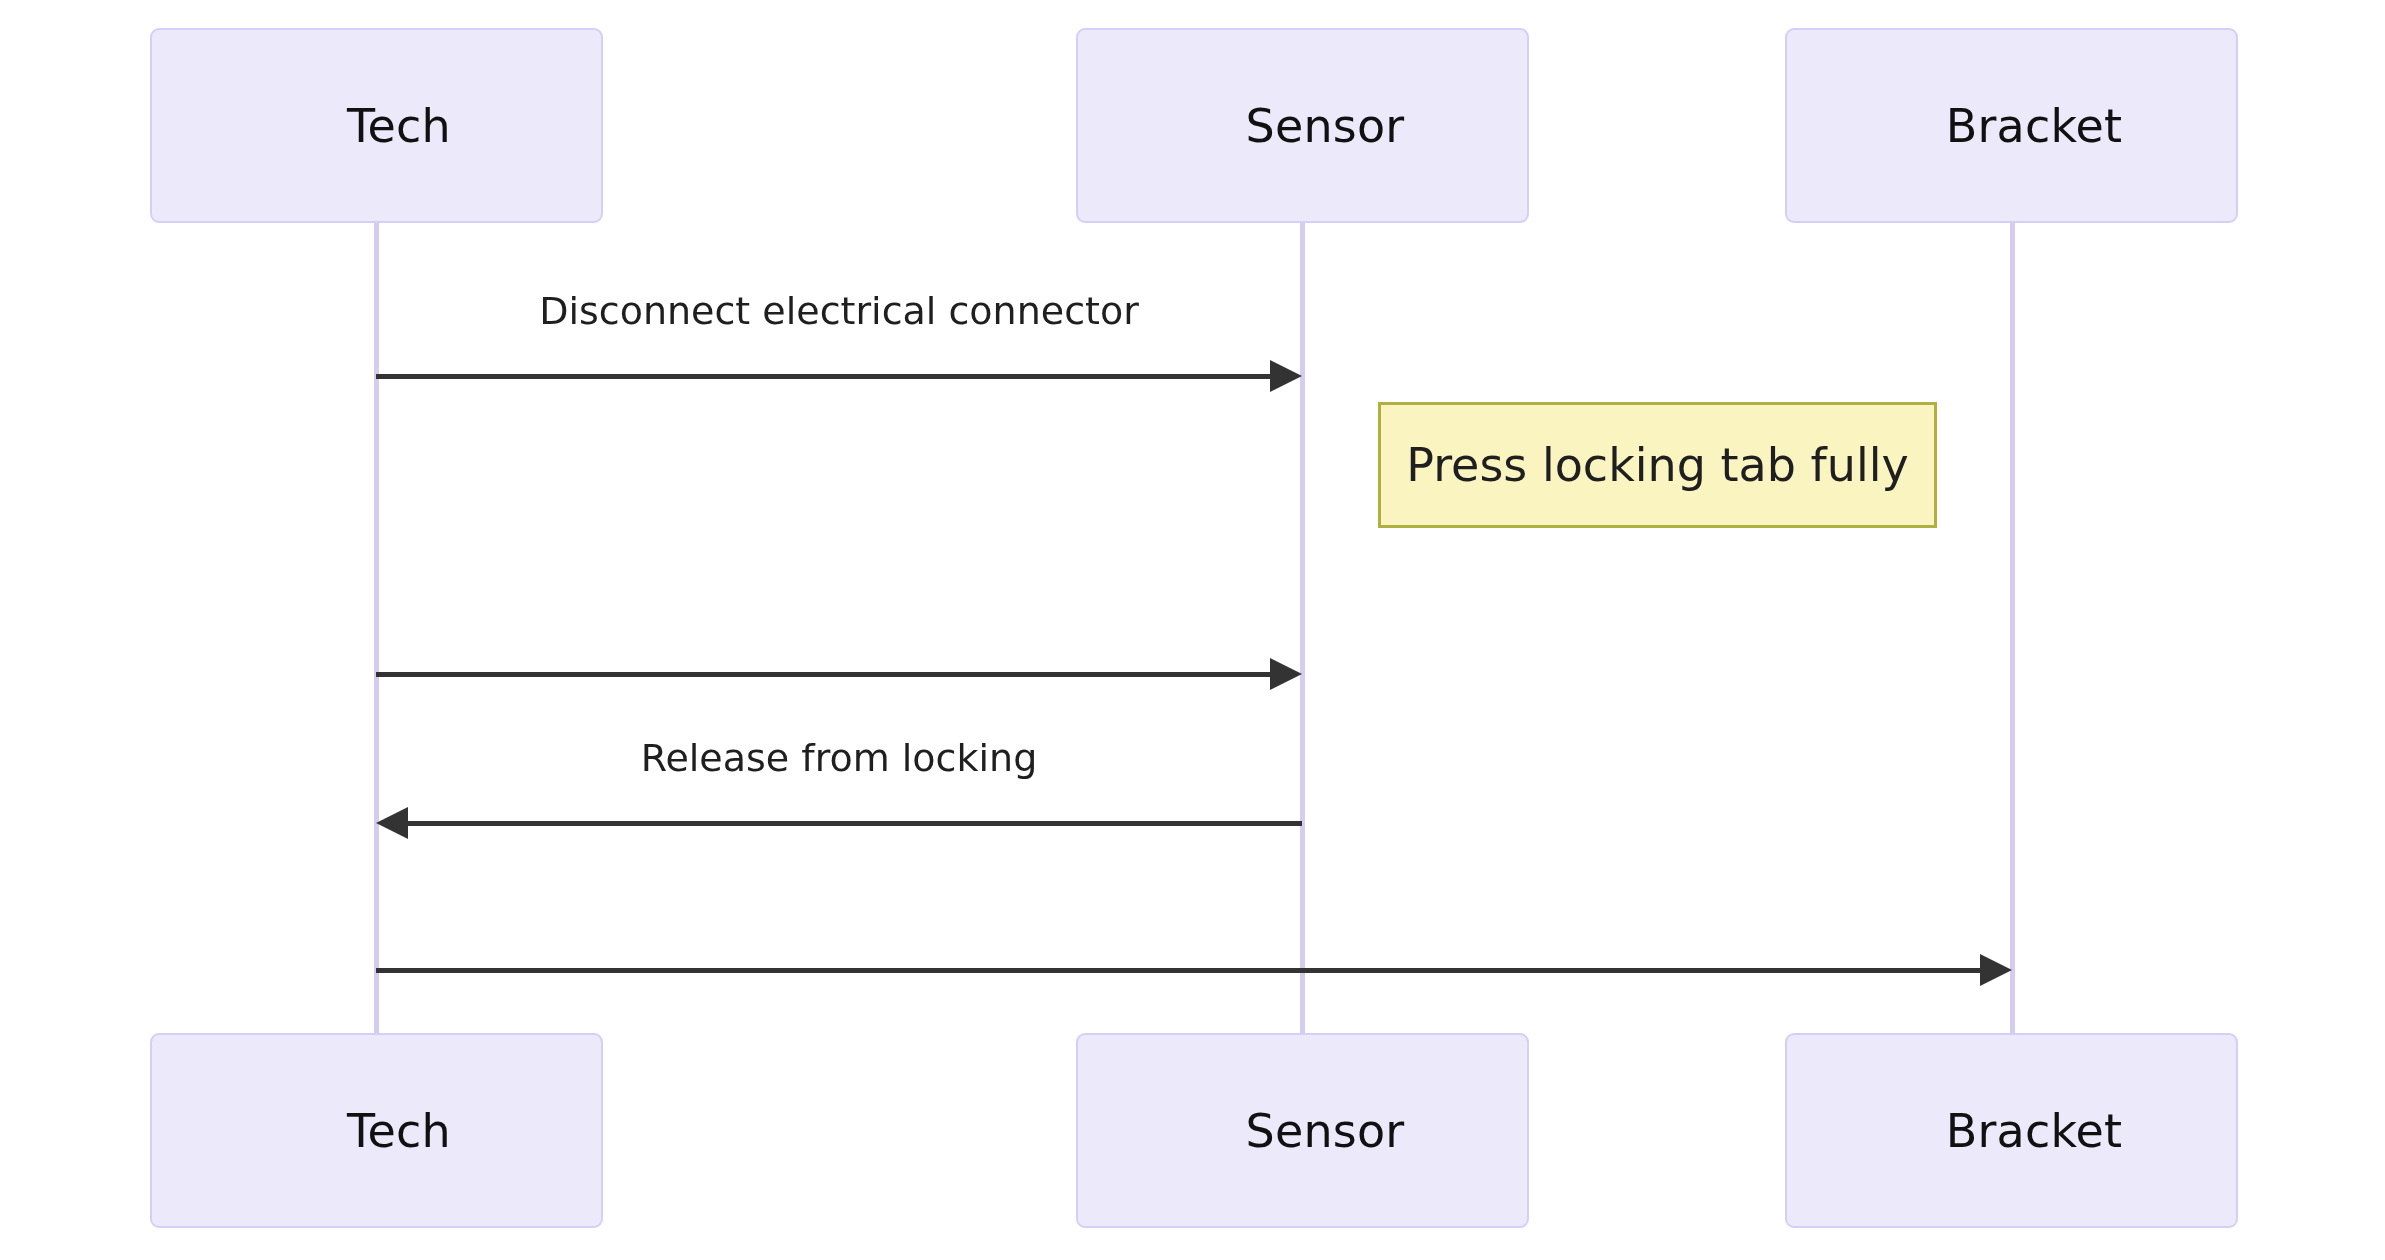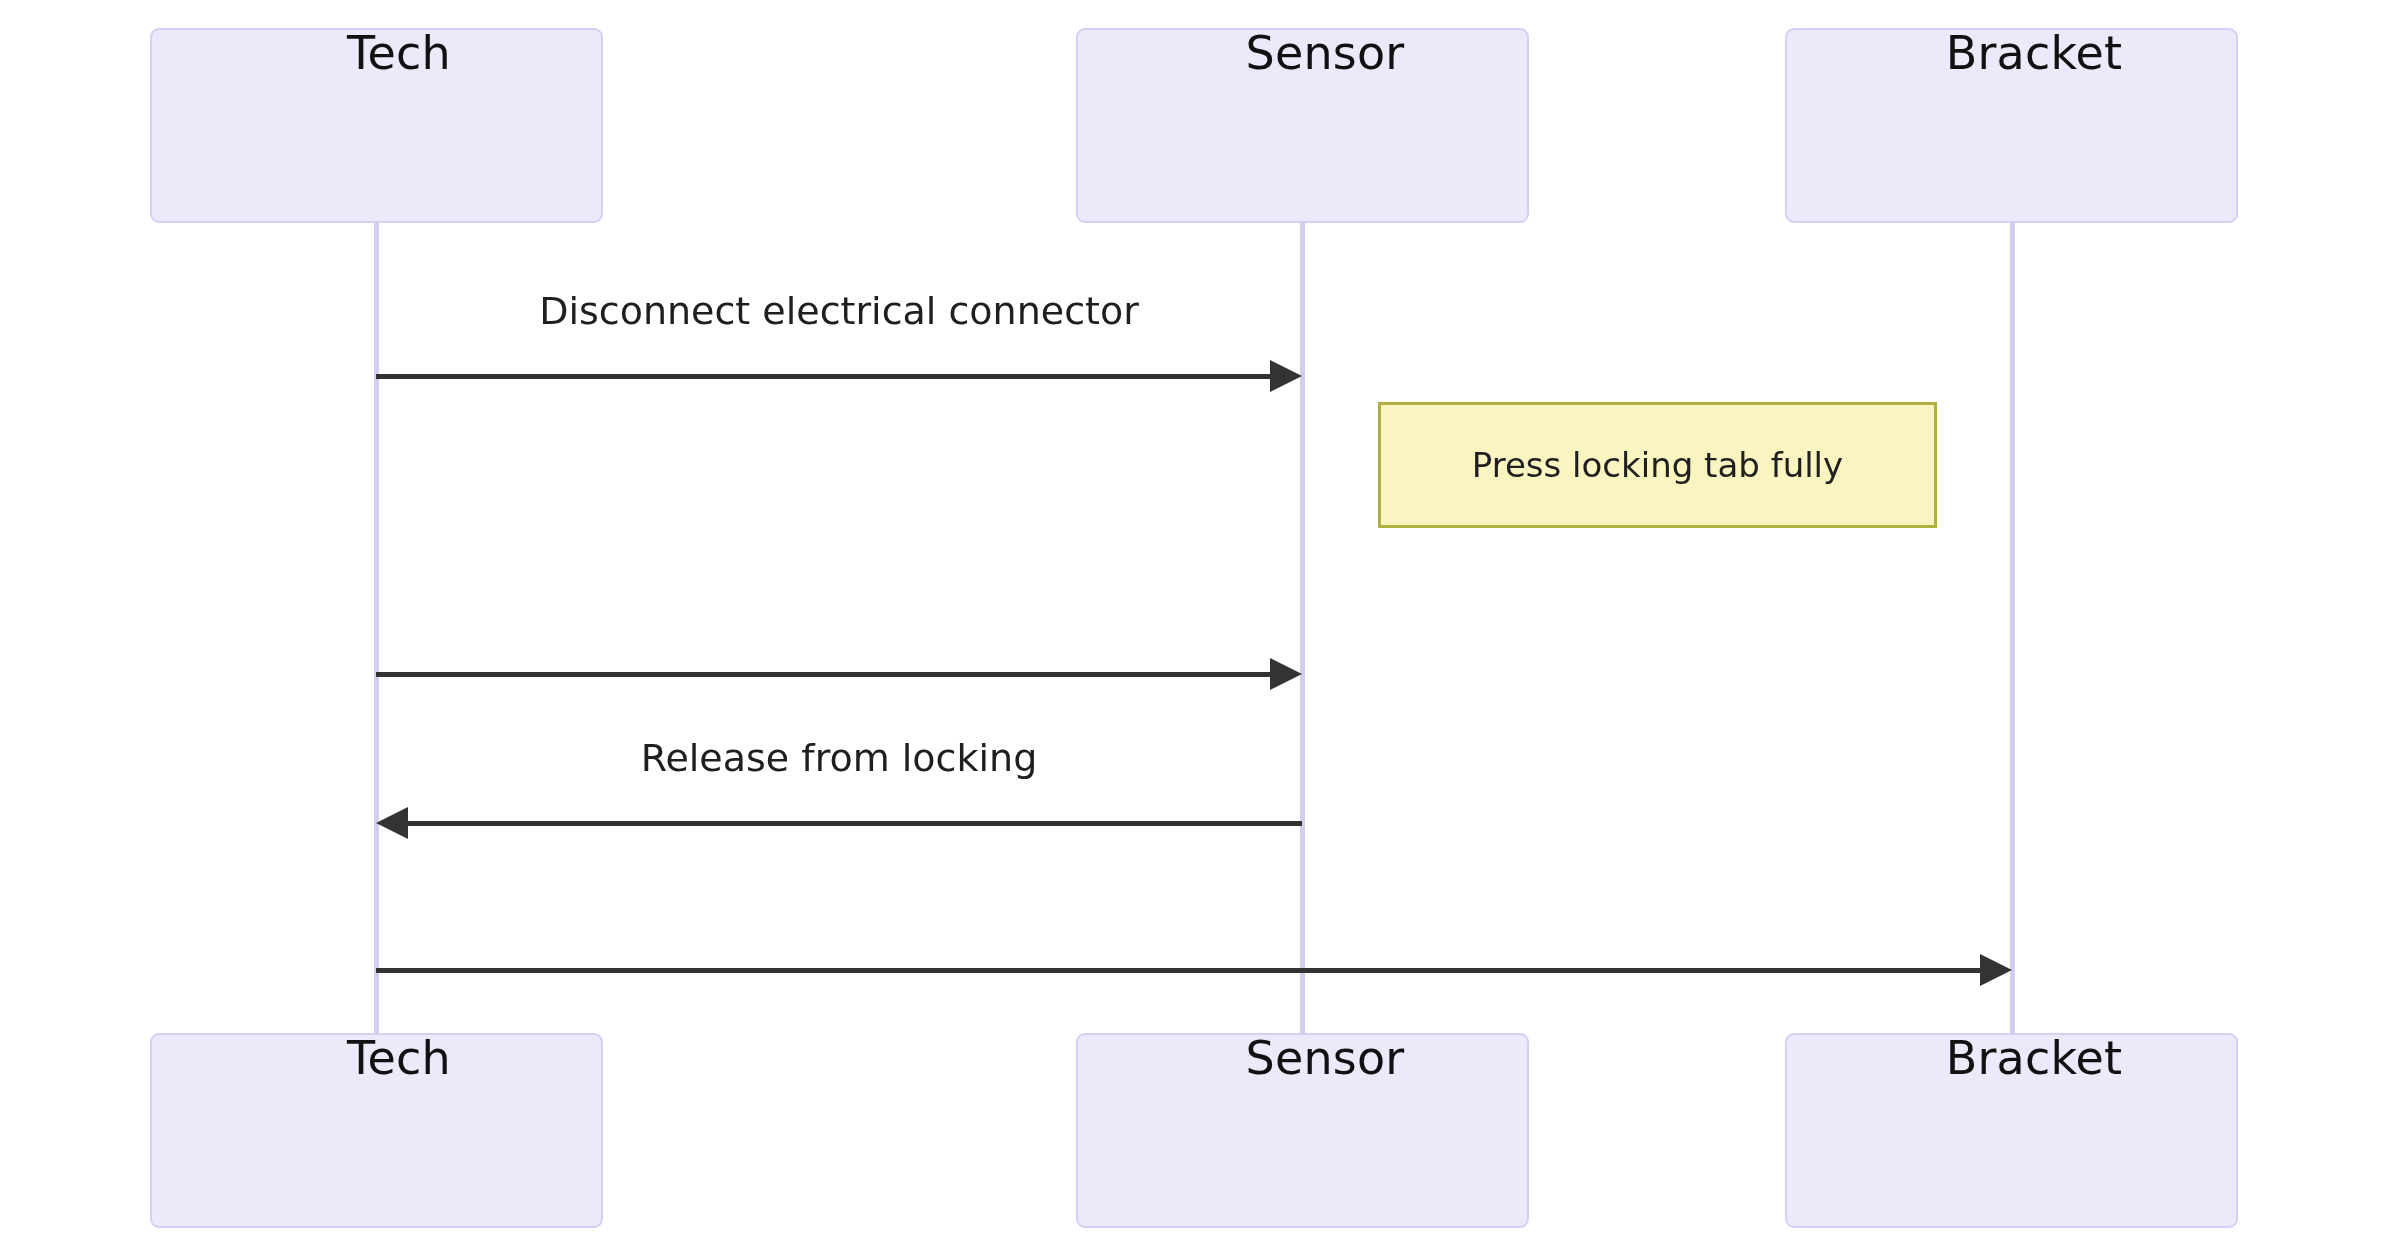--- a/index.html
+++ b/index.html
@@ -4,35 +4,35 @@
 <style>
   html,body{margin:0;padding:0;background:#ffffff;}
   body{width:2385px;height:1260px;overflow:hidden;
        font-family:"DejaVu Sans","Liberation Sans",sans-serif;}
   #stage{position:relative;width:2385px;height:1260px;background:#ffffff;}
 
   .lifeline{position:absolute;width:5px;background:#D5CDF0;}
 
   .actor-box{position:absolute;width:453px;height:195px;
              background:#ECE9FB;border:2px solid #D6CFF5;border-radius:9px;
-             box-sizing:border-box;display:flex;justify-content:center;padding-left:45px;}
+             box-sizing:border-box;display:flex;align-items:center;justify-content:center;padding-left:45px;}
   .actor-label{font-size:46px;color:#111111;line-height:1;letter-spacing:0.2px;}
 
   .msg-line{position:absolute;height:5px;background:#333333;}
   .msg-label{position:absolute;font-size:38px;color:#1f1f1f;
              white-space:nowrap;text-align:center;line-height:1;}
   .arrowhead{position:absolute;width:0;height:0;}
   .arrowhead.right{border-top:16px solid transparent;border-bottom:16px solid transparent;
                    border-left:32px solid #333333;}
   .arrowhead.left{border-top:16px solid transparent;border-bottom:16px solid transparent;
                   border-right:32px solid #333333;}
 
   .note-box{position:absolute;background:#FAF4C0;border:3px solid #B0B041;
             box-sizing:border-box;display:flex;align-items:center;justify-content:center;}
-  .note-label{font-size:34px;color:#1f1f1f;white-space:nowrap;line-height:1;}
+  .note-label{font-size:46px;color:#1f1f1f;white-space:nowrap;line-height:1;}
 </style>
 </head>
 <body>
 
 <div id="stage">
 
   <div class="lifeline" style="left:374px;top:223px;height:810px;"></div>
   <div class="lifeline" style="left:1300px;top:223px;height:810px;"></div>
   <div class="lifeline" style="left:2010px;top:223px;height:810px;"></div>
 

